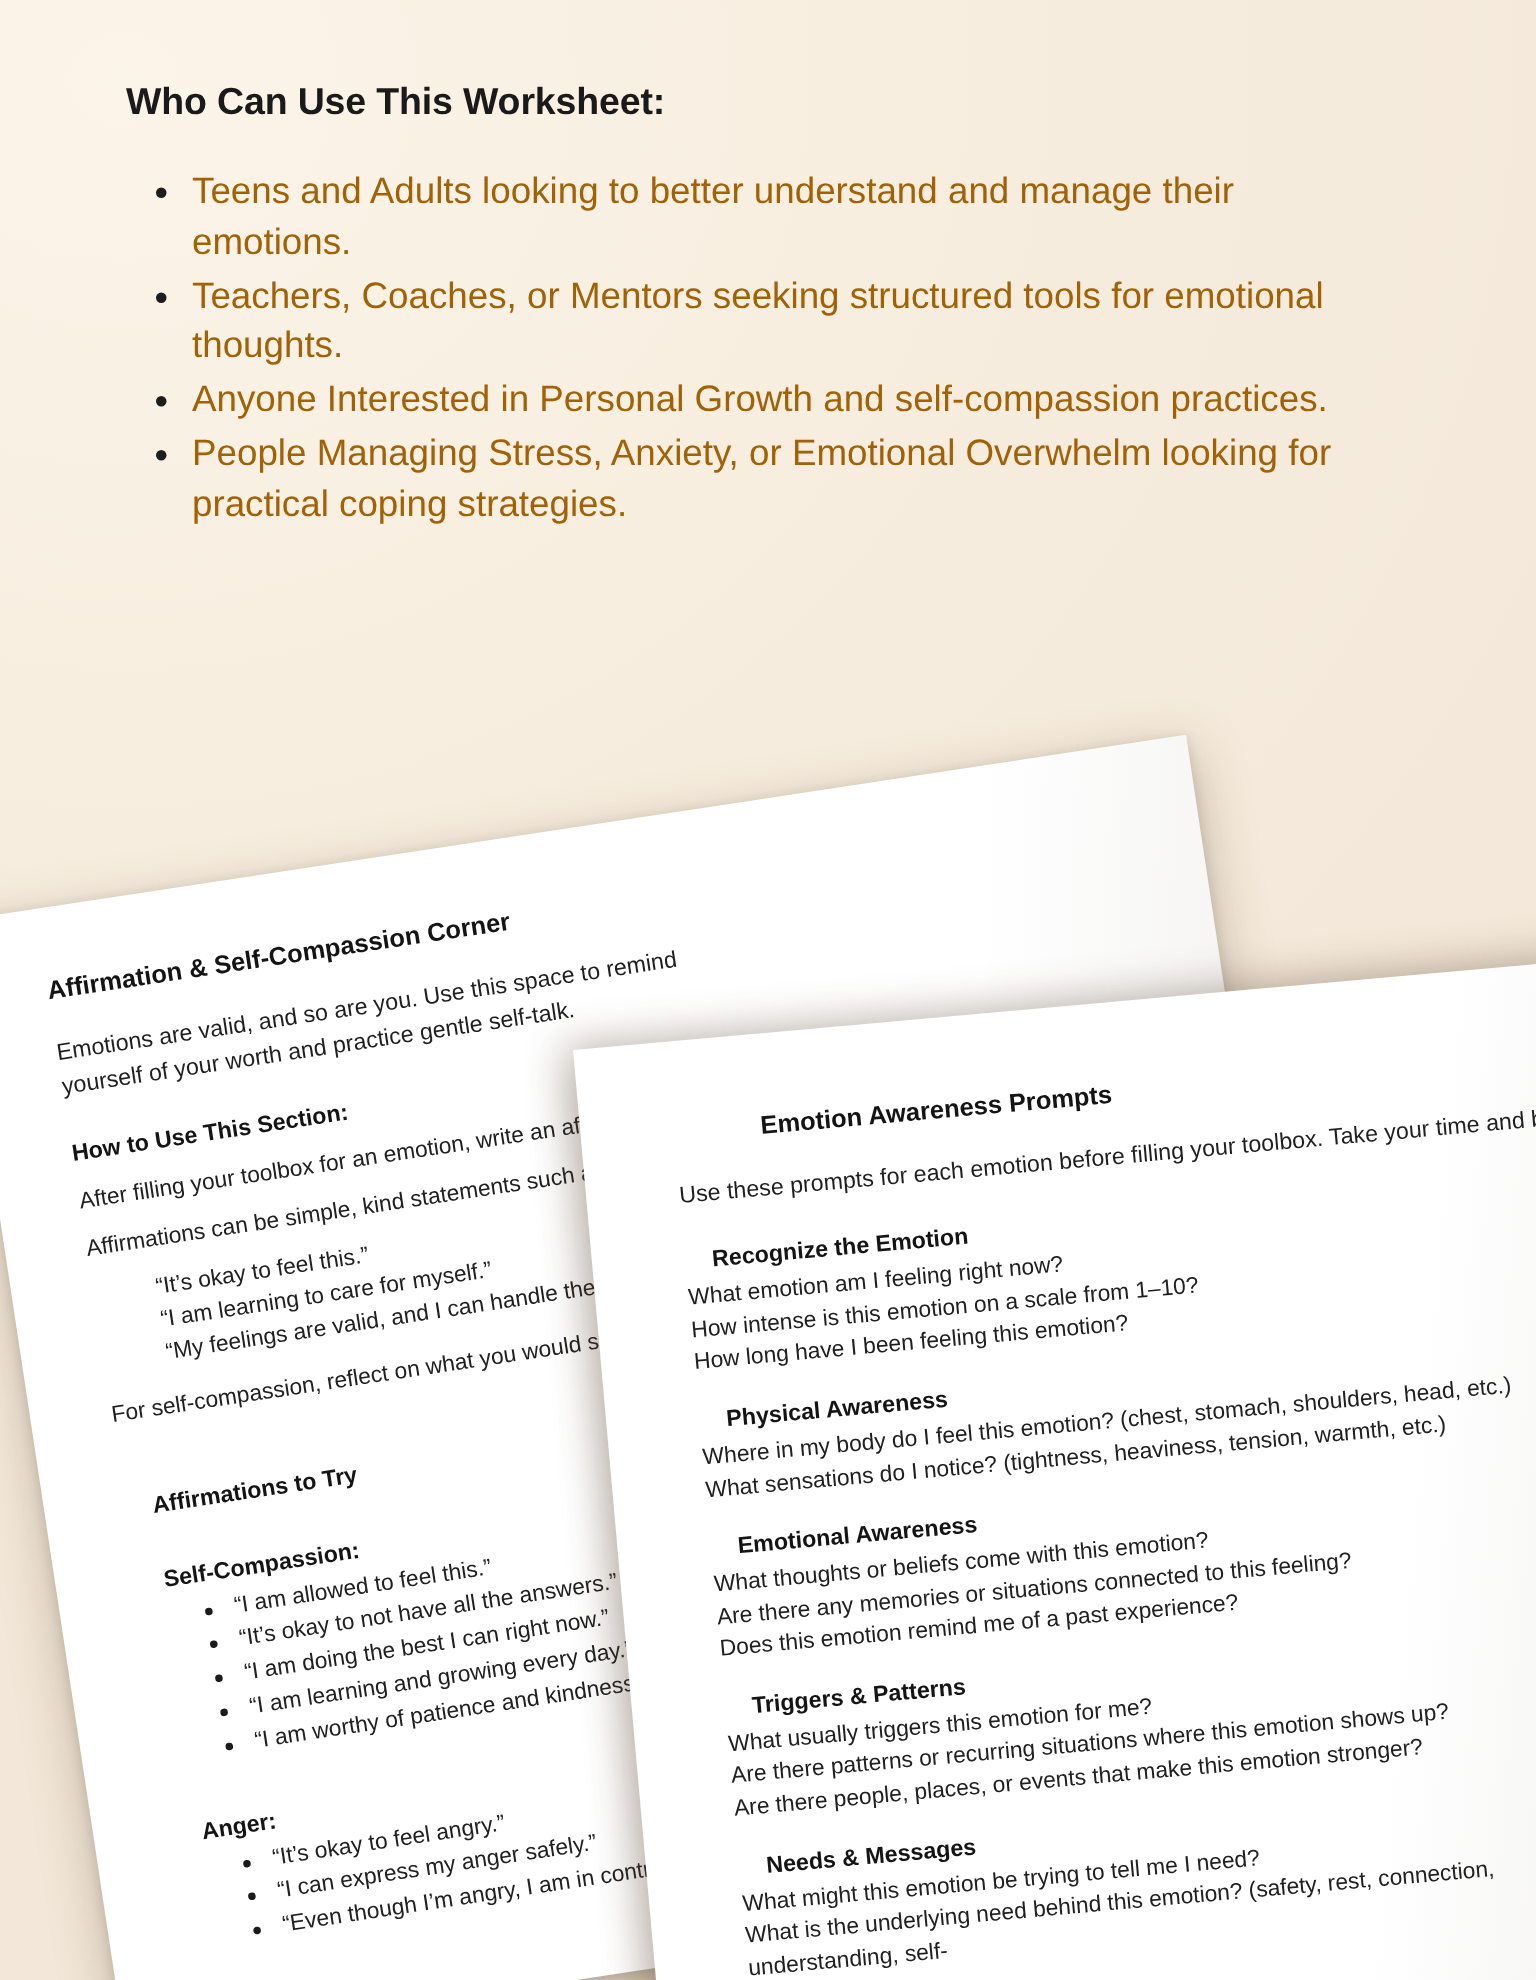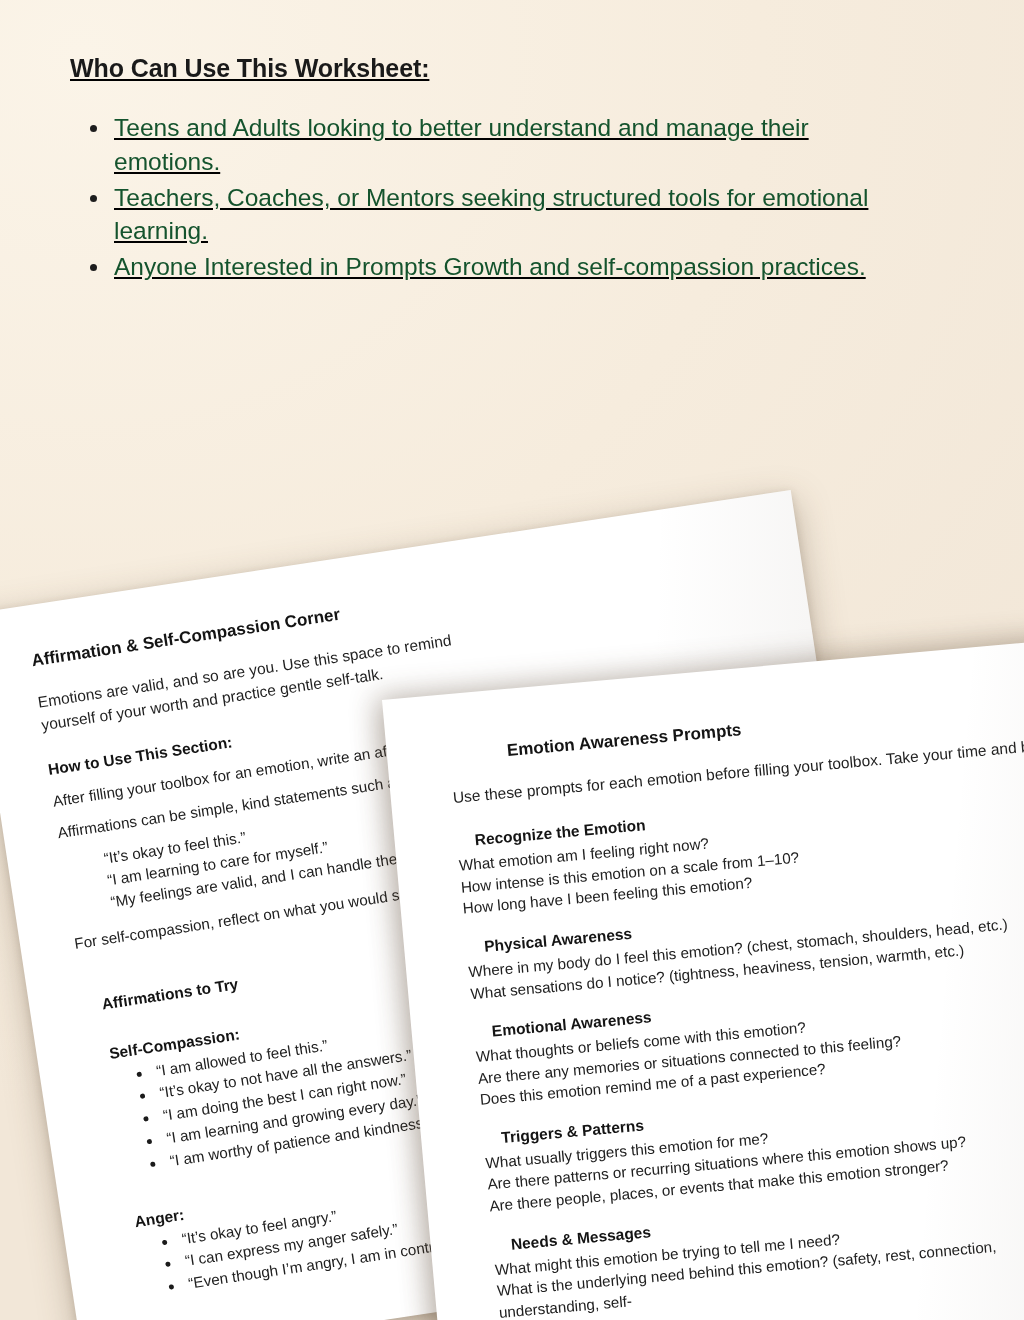--- a/index.html
+++ b/index.html
@@ -20,45 +20,44 @@
     position: absolute;
     inset: 0;
     background:
       radial-gradient(120% 80% at 8% 4%, #fbf4e8 0%, #f6ecdd 55%, #f2e7d8 100%);
     z-index: 0;
   }
 
   
   #intro {
     position: absolute;
-    left: 0; top: 0;
+    left: 14px; top: 0;
     width: 980px;
     z-index: 5;
-    text-decoration: underline;
   }
   #intro-title {
     margin: 0;
     padding: 54px 0 0 70px;
     font-size: 25px;
     font-weight: 700;
     color: #1a1a1a;
     letter-spacing: -0.1px;
   }
   #intro-list {
     list-style: none;
     margin: 0;
     padding: 28px 0 0 0;
   }
   #intro-list li {
     position: relative;
     margin: 0 0 2px 0;
     padding: 0 60px 0 114px;
     font-size: 24.5px;
     line-height: 1.38;
-    color: #14532d;
+    color: #a16207;
     font-weight: 400;
   }
   #intro-list li::before {
     content: "";
     position: absolute;
     left: 90px;
     top: 14px;
     width: 7px;
     height: 7px;
     border-radius: 50%;
@@ -190,22 +189,23 @@
 </style>
 </head>
 <body>
 
 <div id="bg-wash"></div>
 
 <section id="intro">
   <h1 id="intro-title">Who Can Use This Worksheet:</h1>
   <ul id="intro-list">
     <li>Teens and Adults looking to better understand and manage their emotions.</li>
-    <li>Teachers, Coaches, or Mentors seeking structured tools for emotional learning.</li>
-    <li>Anyone Interested in Prompts Growth and self-compassion practices.</li>
+    <li>Teachers, Coaches, or Mentors seeking structured tools for emotional thoughts.</li>
+    <li>Anyone Interested in Personal Growth and self-compassion practices.</li>
+    <li>People Managing Stress, Anxiety, or Emotional Overwhelm looking for practical coping strategies.</li>
   </ul>
 </section>
 
 <article class="paper" id="paper-affirmation">
   <h2 class="sheet-title">Affirmation &amp; Self-Compassion Corner</h2>
 
   <p class="sheet-intro wrapped">Emotions are valid, and so are you. Use this space to remind yourself of your worth and practice gentle self-talk.</p>
 
   <h3 class="sheet-h2">How to Use This Section:</h3>
   <div class="block-gap-sm"></div>

